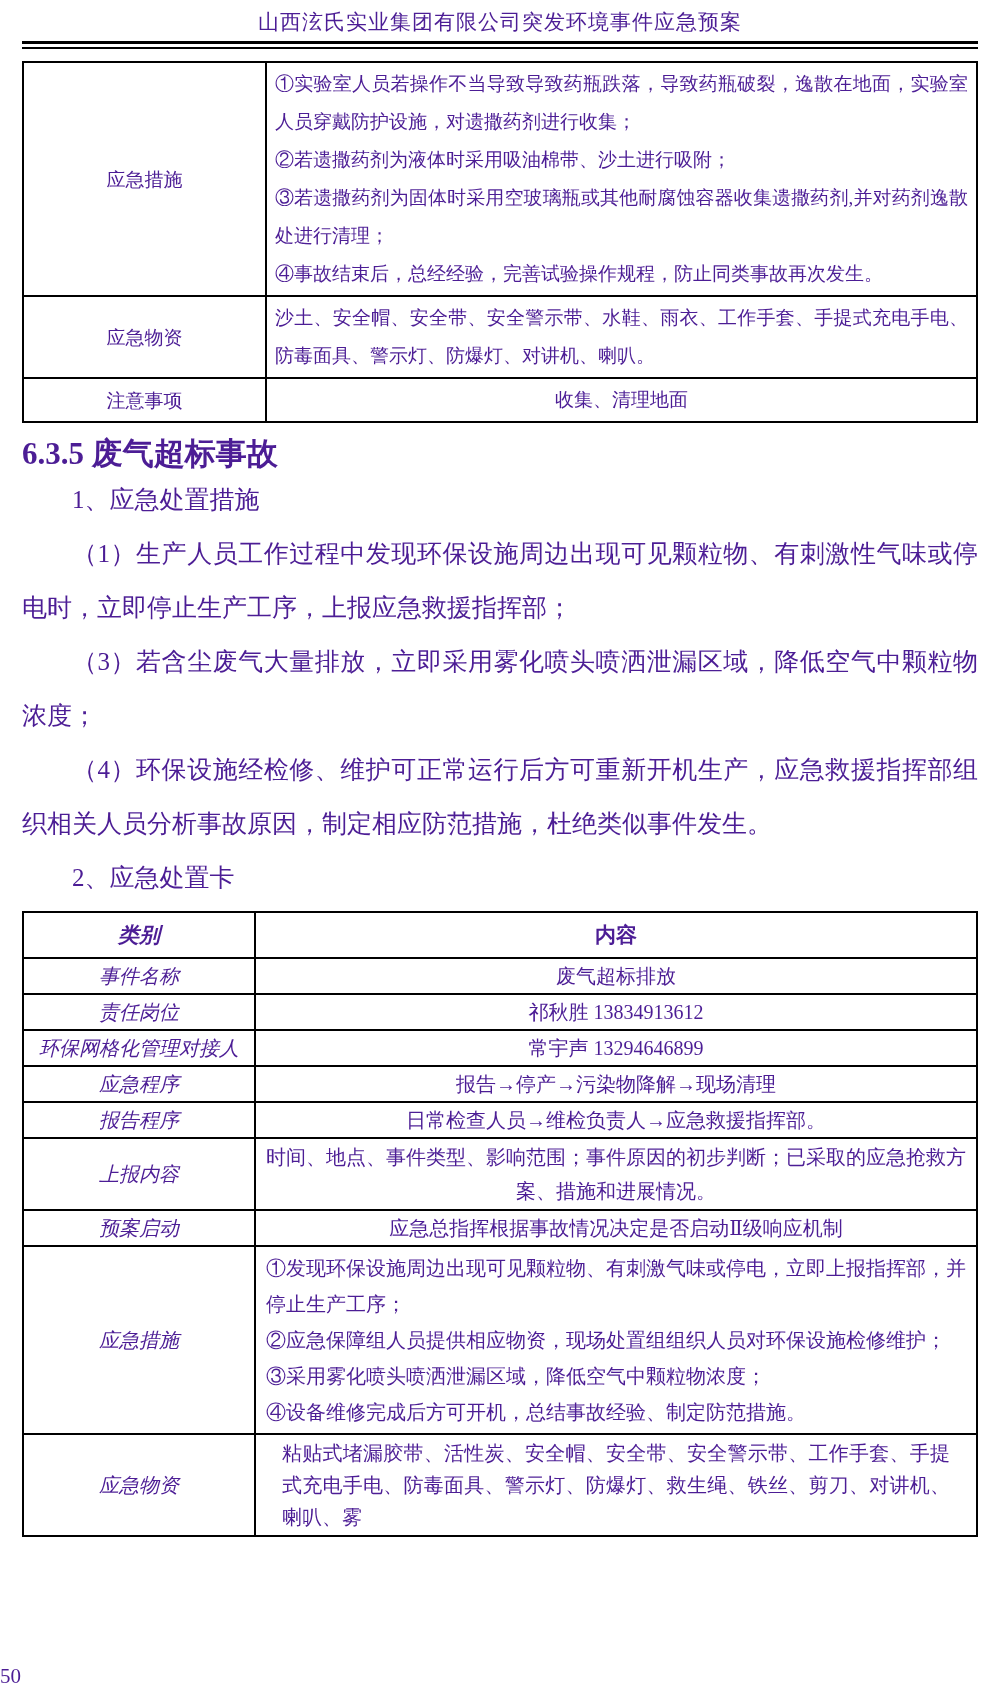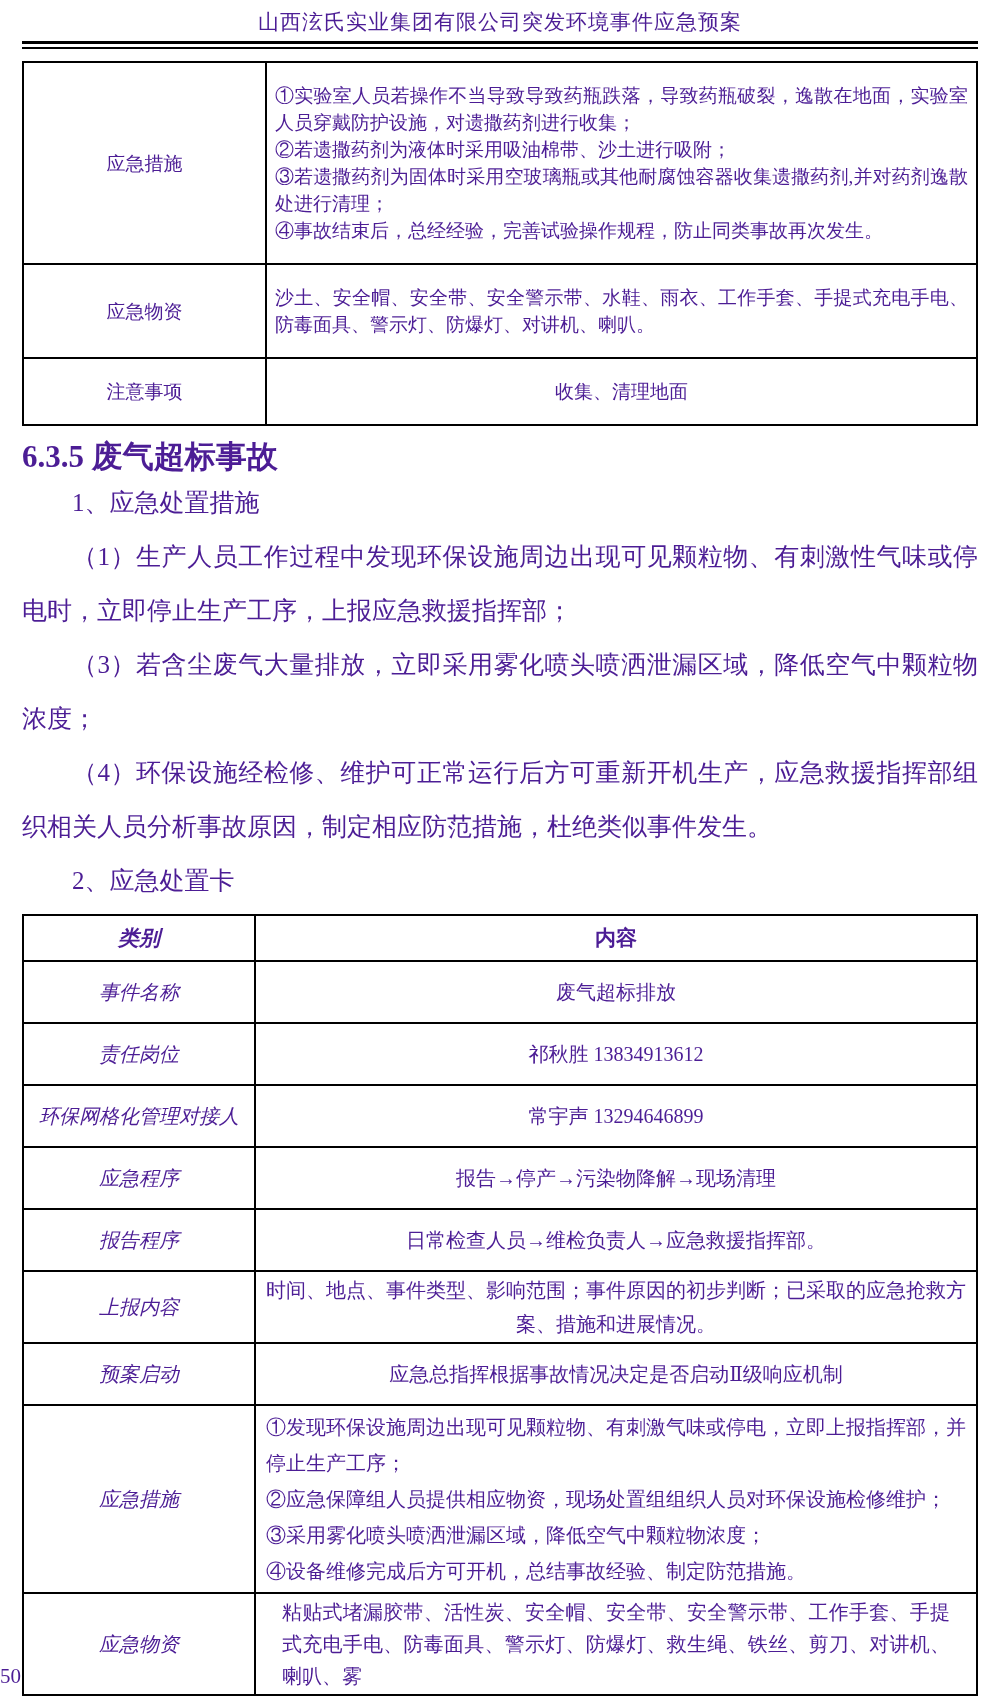--- a/index.html
+++ b/index.html
@@ -24,21 +24,21 @@
     margin-top:5px;
     height:3px;
     border-top:3.5px solid #000;
     border-bottom:2.5px solid #000;
   }
   table{border-collapse:collapse;width:100%;table-layout:fixed;}
   td,th{border:2px solid #000;vertical-align:middle;box-sizing:border-box;}
   
   .t1{margin-top:12px;font-size:19px;}
   .t1 .lbl{width:243px;text-align:center;padding:2px 4px;line-height:27px;}
-  .t1 .cnt{padding:19px 8px;text-align:justify;line-height:27px;}
+  .t1 .cnt{padding:2px 8px;text-align:justify;line-height:38px;}
   .t1 .cnt.center{text-align:center;}
   
   .sec-heading{
     margin:12px 0 0 0;
     font-size:31px;
     font-weight:bold;
     line-height:38px;
   }
   .para{
     font-size:25px;
@@ -50,21 +50,21 @@
     margin-top:6px;
     text-align:center;
     font-size:23px;
     font-weight:bold;
     line-height:30px;
   }
   
   .t2{margin-top:6px;font-size:20px;}
   .t2 th{padding:10px 4px;line-height:24px;font-size:21px;font-weight:bold;text-align:center;}
   .t2 .lbl{width:232px;text-align:center;padding:2px 4px;line-height:30px;font-style:italic;}
-  .t2 .cnt{padding:15px 10px;text-align:center;line-height:30px;}
+  .t2 .cnt{padding:2px 10px;text-align:center;line-height:30px;}
   .t2 .cnt.two-line{line-height:34px;padding:1px 10px;}
   .t2 .cnt.steps{text-align:justify;line-height:36px;padding:3px 10px;}
   .t2 .cnt.supplies{text-align:justify;line-height:32px;padding:2px 26px;}
   .page-number{
     position:absolute;
     bottom:14px;left:0;right:0;
     text-align:left;
     font-size:21px;
   }
 </style>

